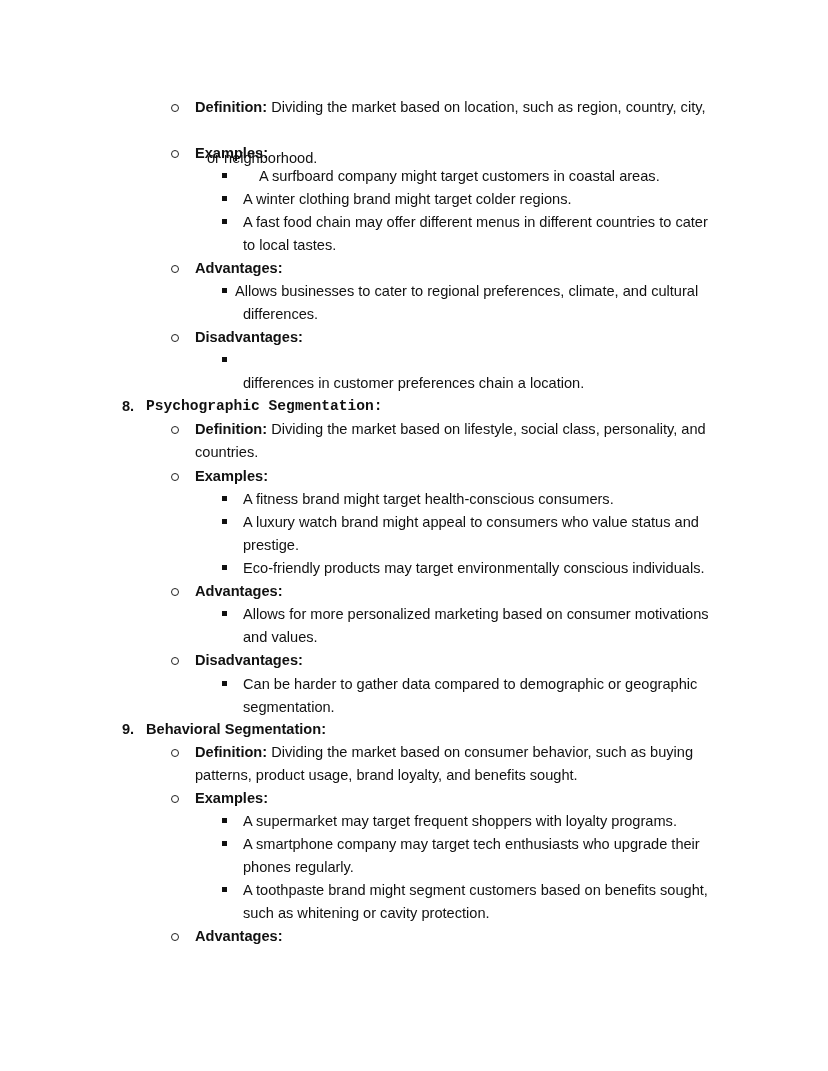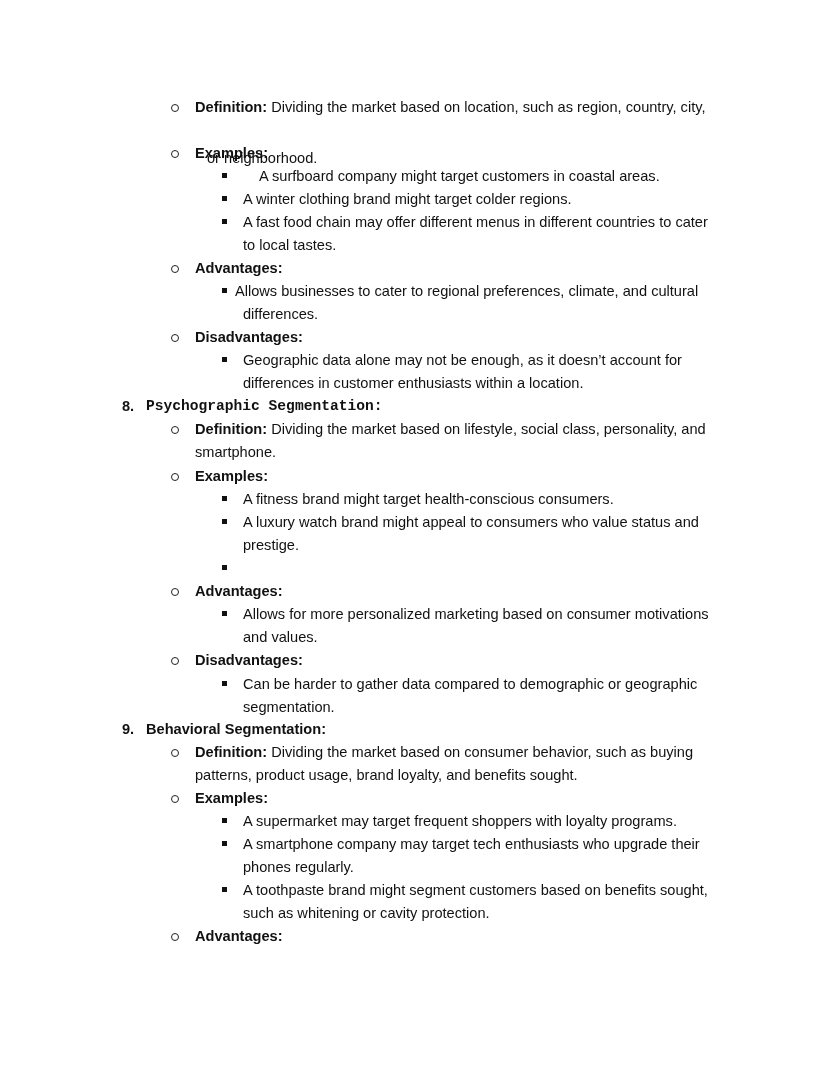--- a/index.html
+++ b/index.html
@@ -34,38 +34,38 @@
 
   <span class="circ" style="left:171px;top:265px;"></span>
   <div class="line" style="left:195px;top:257px;font-weight:bold;">Advantages:</div>
   <span class="sq" style="left:222px;top:288px;"></span>
   <div class="line" style="left:235px;top:280px;">Allows businesses to cater to regional preferences, climate, and cultural</div>
   <div class="line" style="left:243px;top:303px;">differences.</div>
 
   <span class="circ" style="left:171px;top:334px;"></span>
   <div class="line" style="left:195px;top:326px;font-weight:bold;">Disadvantages:</div>
   <span class="sq" style="left:222px;top:357px;"></span>
-  <div class="line" style="left:243px;top:349px;">Geographic data alone may not be enough, as it doesn’t account for</div>
-  <div class="line" style="left:243px;top:372px;">differences in customer enthusiasts within a location.</div>
+  <div class="line" style="left:243px;top:372px;">differences in customer preferences chain a location.</div>
 
   <div class="num" style="left:122px;top:395px;">8.</div>
   <div class="line" style="left:146px;top:395px;font-weight:bold;font-family:Liberation Mono, monospace;">Psychographic Segmentation:</div>
 
   <span class="circ" style="left:171px;top:426px;"></span>
   <div class="line" style="left:195px;top:418px;"><b>Definition:</b><span> Dividing the market based on lifestyle, social class, personality, and</span></div>
-  <div class="line" style="left:195px;top:441px;">smartphone.</div>
+  <div class="line" style="left:195px;top:441px;">countries.</div>
 
   <span class="circ" style="left:171px;top:473px;"></span>
   <div class="line" style="left:195px;top:465px;font-weight:bold;">Examples:</div>
   <span class="sq" style="left:222px;top:496px;"></span>
   <div class="line" style="left:243px;top:488px;">A fitness brand might target health-conscious consumers.</div>
   <span class="sq" style="left:222px;top:519px;"></span>
   <div class="line" style="left:243px;top:511px;">A luxury watch brand might appeal to consumers who value status and</div>
   <div class="line" style="left:243px;top:534px;">prestige.</div>
   <span class="sq" style="left:222px;top:565px;"></span>
+  <div class="line" style="left:243px;top:557px;">Eco-friendly products may target environmentally conscious individuals.</div>
 
   <span class="circ" style="left:171px;top:588px;"></span>
   <div class="line" style="left:195px;top:580px;font-weight:bold;">Advantages:</div>
   <span class="sq" style="left:222px;top:611px;"></span>
   <div class="line" style="left:243px;top:603px;">Allows for more personalized marketing based on consumer motivations</div>
   <div class="line" style="left:243px;top:626px;">and values.</div>
 
   <span class="circ" style="left:171px;top:657px;"></span>
   <div class="line" style="left:195px;top:649px;font-weight:bold;">Disadvantages:</div>
   <span class="sq" style="left:222px;top:681px;"></span>

